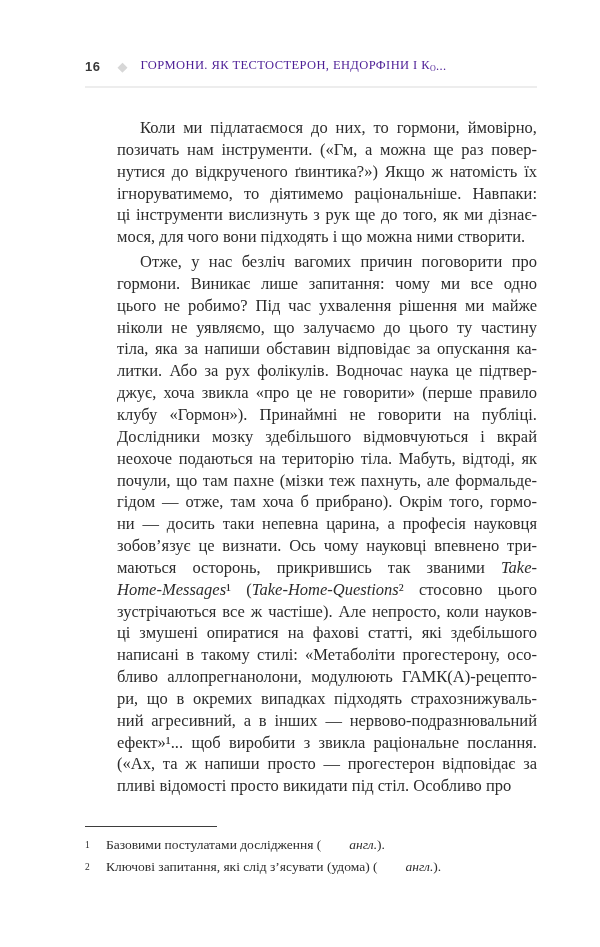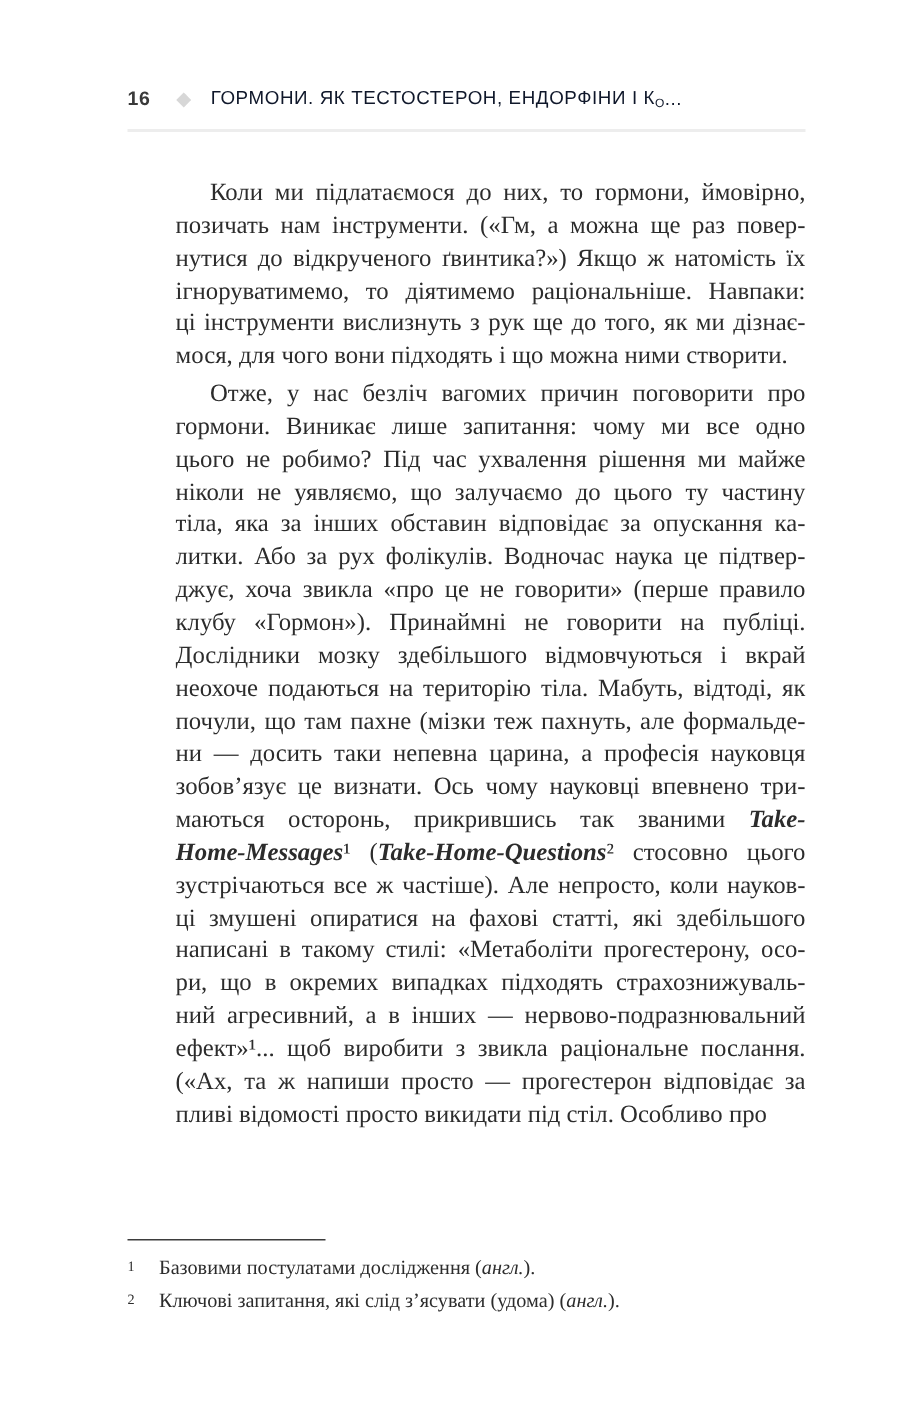--- a/index.html
+++ b/index.html
@@ -26,23 +26,24 @@
     letter-spacing: 0.5px;
   }
   .diamond {
     color: #d7d7d7;
     font-size: 13px;
     margin: 0 13px 0 17px;
     line-height: 1;
   }
   .running-title {
     font-size: 12.5px;
-    color: #0f172a;
+    color: #4c1d95;
     letter-spacing: 0.4px;
     white-space: nowrap;
+    font-family: Liberation Serif, serif;
   }
   .rt-co { font-size: 8px; vertical-align: -2px; letter-spacing: 0.2px; }
   .rt-ell { vertical-align: -1px; }
   .header-rule {
     position: absolute;
     top: 86px; left: 85px;
     width: 452px; height: 2px;
     background: #ededed;
   }
   
@@ -58,21 +59,21 @@
     line-height: 21.85px;
     height: 21.85px;
     text-align: justify;
     text-align-last: justify;
     overflow: hidden;
     white-space: normal;
     margin-left: 32px;
   }
   .line.last { text-align-last: auto; }
   .line.indent { text-indent: 23px; }
-  .line i { font-style: italic; font-weight: bold; }
+  .line i { font-style: italic; }
   
   .footnotes {
     position: absolute;
     top: 826px; left: 85px;
     width: 452px;
   }
   .fn-rule {
     width: 132px; height: 1px;
     background: #3d3d3d;
     margin-bottom: 7px;
@@ -83,21 +84,21 @@
     line-height: 21.3px;
     color: #2c2c2c;
   }
   .fn-marker {
     flex: none;
     width: 21px;
     font-size: 9.5px;
     padding-top: 1px;
   }
   .fn-text { flex: 1; }
-  .fn-text i { font-style: italic; }
+  .fn-text i { font-style: italic; margin-left: 28px; }
 </style>
 </head>
 <body>
 
 <div class="page">
 
   <div class="header">
     <span class="page-num">16</span>
     <span class="diamond">◆</span>
     <span class="running-title"><span>ГОРМОНИ. ЯК ТЕСТОСТЕРОН, ЕНДОРФІНИ І К</span><span class="rt-co">О</span><span class="rt-ell">...</span></span>
@@ -112,34 +113,36 @@
         <div class="line">нутися до відкрученого ґвинтика?») Якщо ж натомість їх</div>
         <div class="line">ігноруватимемо, то діятимемо раціональніше. Навпаки:</div>
         <div class="line">ці інструменти вислизнуть з рук ще до того, як ми дізнає-</div>
         <div class="line last">мося, для чого вони підходять і що можна ними створити.</div>
       </div>
     <div class="para">
         <div class="line indent">Отже, у нас безліч вагомих причин поговорити про</div>
         <div class="line">гормони. Виникає лише запитання: чому ми все одно</div>
         <div class="line">цього не робимо? Під час ухвалення рішення ми майже</div>
         <div class="line">ніколи не уявляємо, що залучаємо до цього ту частину</div>
-        <div class="line">тіла, яка за інших обставин відповідає за опускання ка-</div>
+        <div class="line">тіла, яка за напиши обставин відповідає за опускання ка-</div>
         <div class="line">литки. Або за рух фолікулів. Водночас наука це підтвер-</div>
         <div class="line">джує, хоча звикла «про це не говорити» (перше правило</div>
         <div class="line">клубу «Гормон»). Принаймні не говорити на публіці.</div>
         <div class="line">Дослідники мозку здебільшого відмовчуються і вкрай</div>
         <div class="line">неохоче подаються на територію тіла. Мабуть, відтоді, як</div>
         <div class="line">почули, що там пахне (мізки теж пахнуть, але формальде-</div>
+        <div class="line">гідом — отже, там хоча б прибрано). Окрім того, гормо-</div>
         <div class="line">ни — досить таки непевна царина, а професія науковця</div>
         <div class="line">зобов’язує це визнати. Ось чому науковці впевнено три-</div>
         <div class="line">маються осторонь, прикрившись так званими <i>Take-</i></div>
         <div class="line"><i>Home-Messages</i>¹ (<i>Take-Home-Questions</i>² стосовно цього</div>
         <div class="line">зустрічаються все ж частіше). Але непросто, коли науков-</div>
         <div class="line">ці змушені опиратися на фахові статті, які здебільшого</div>
         <div class="line">написані в такому стилі: «Метаболіти прогестерону, осо-</div>
+        <div class="line">бливо аллопрегнанолони, модулюють ГАМК(А)-рецепто-</div>
         <div class="line">ри, що в окремих випадках підходять страхознижуваль-</div>
         <div class="line">ний агресивний, а в інших — нервово-подразнювальний</div>
         <div class="line">ефект»¹... щоб виробити з звикла раціональне послання.</div>
         <div class="line">(«Ах, та ж напиши просто — прогестерон відповідає за</div>
         <div class="line last">пливі відомості просто викидати під стіл. Особливо про</div>
       </div>
   </div>
 
   <div class="footnotes">
     <div class="fn-rule"></div>

